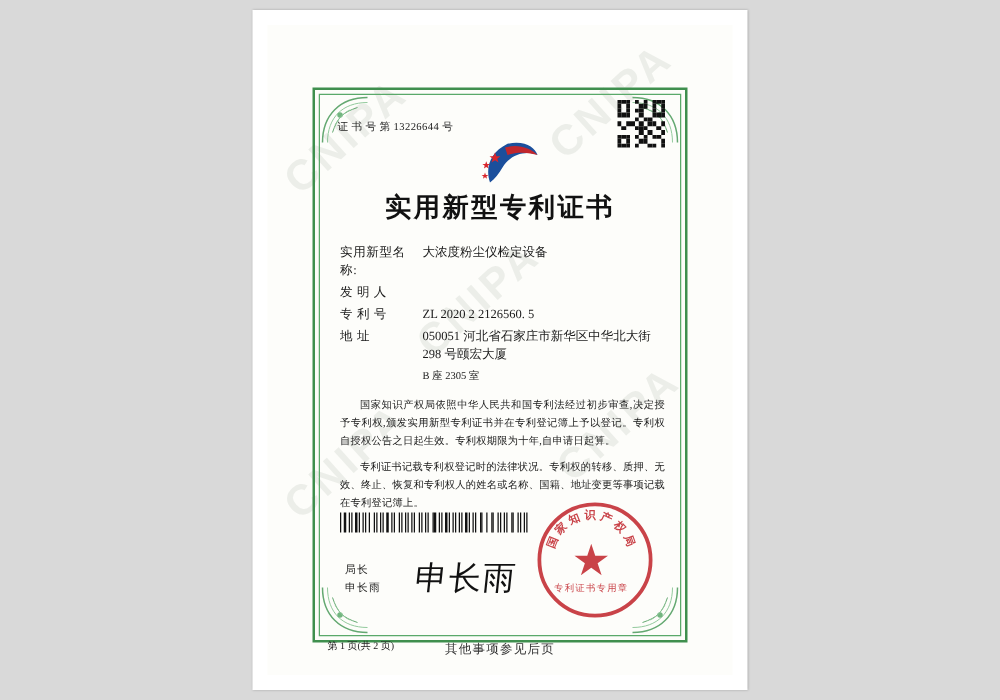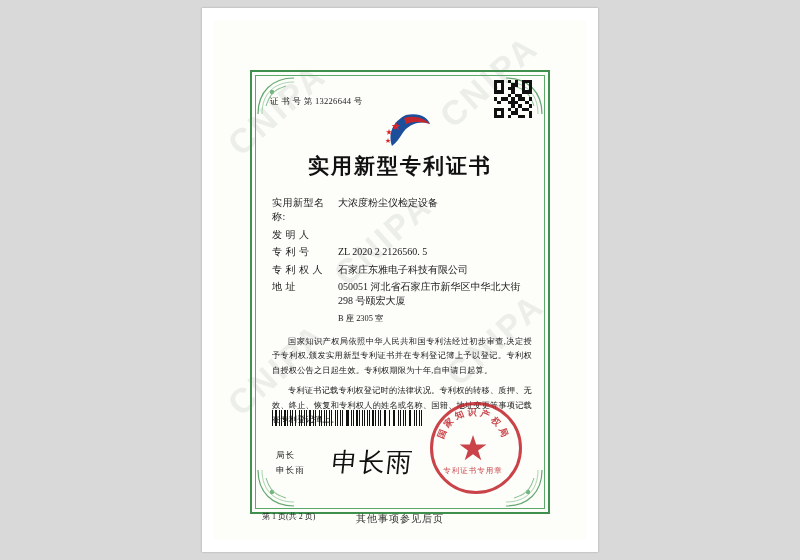--- a/index.html
+++ b/index.html
@@ -455,24 +455,20 @@
           <div class="f-row">
             <div class="f-label spread">发 明 人</div>
           </div>
 
           <div class="f-row">
             <div class="f-label spread">专 利 号</div>
             <div class="f-val">ZL 2020 2 2126560. 5</div>
           </div>
 
 
-          <div class="f-row">
-            <div class="f-label spread">专 利 权 人</div>
-            <div class="f-val">石家庄东雅电子科技有限公司</div>
-          </div>
 
           <div class="f-row">
             <div class="f-label spread">地 址</div>
             <div class="f-val">050051 河北省石家庄市新华区中华北大街 298 号颐宏大厦</div>
           </div>
           <div class="f-val2">B 座 2305 室</div>
 
 
         </div>
 

